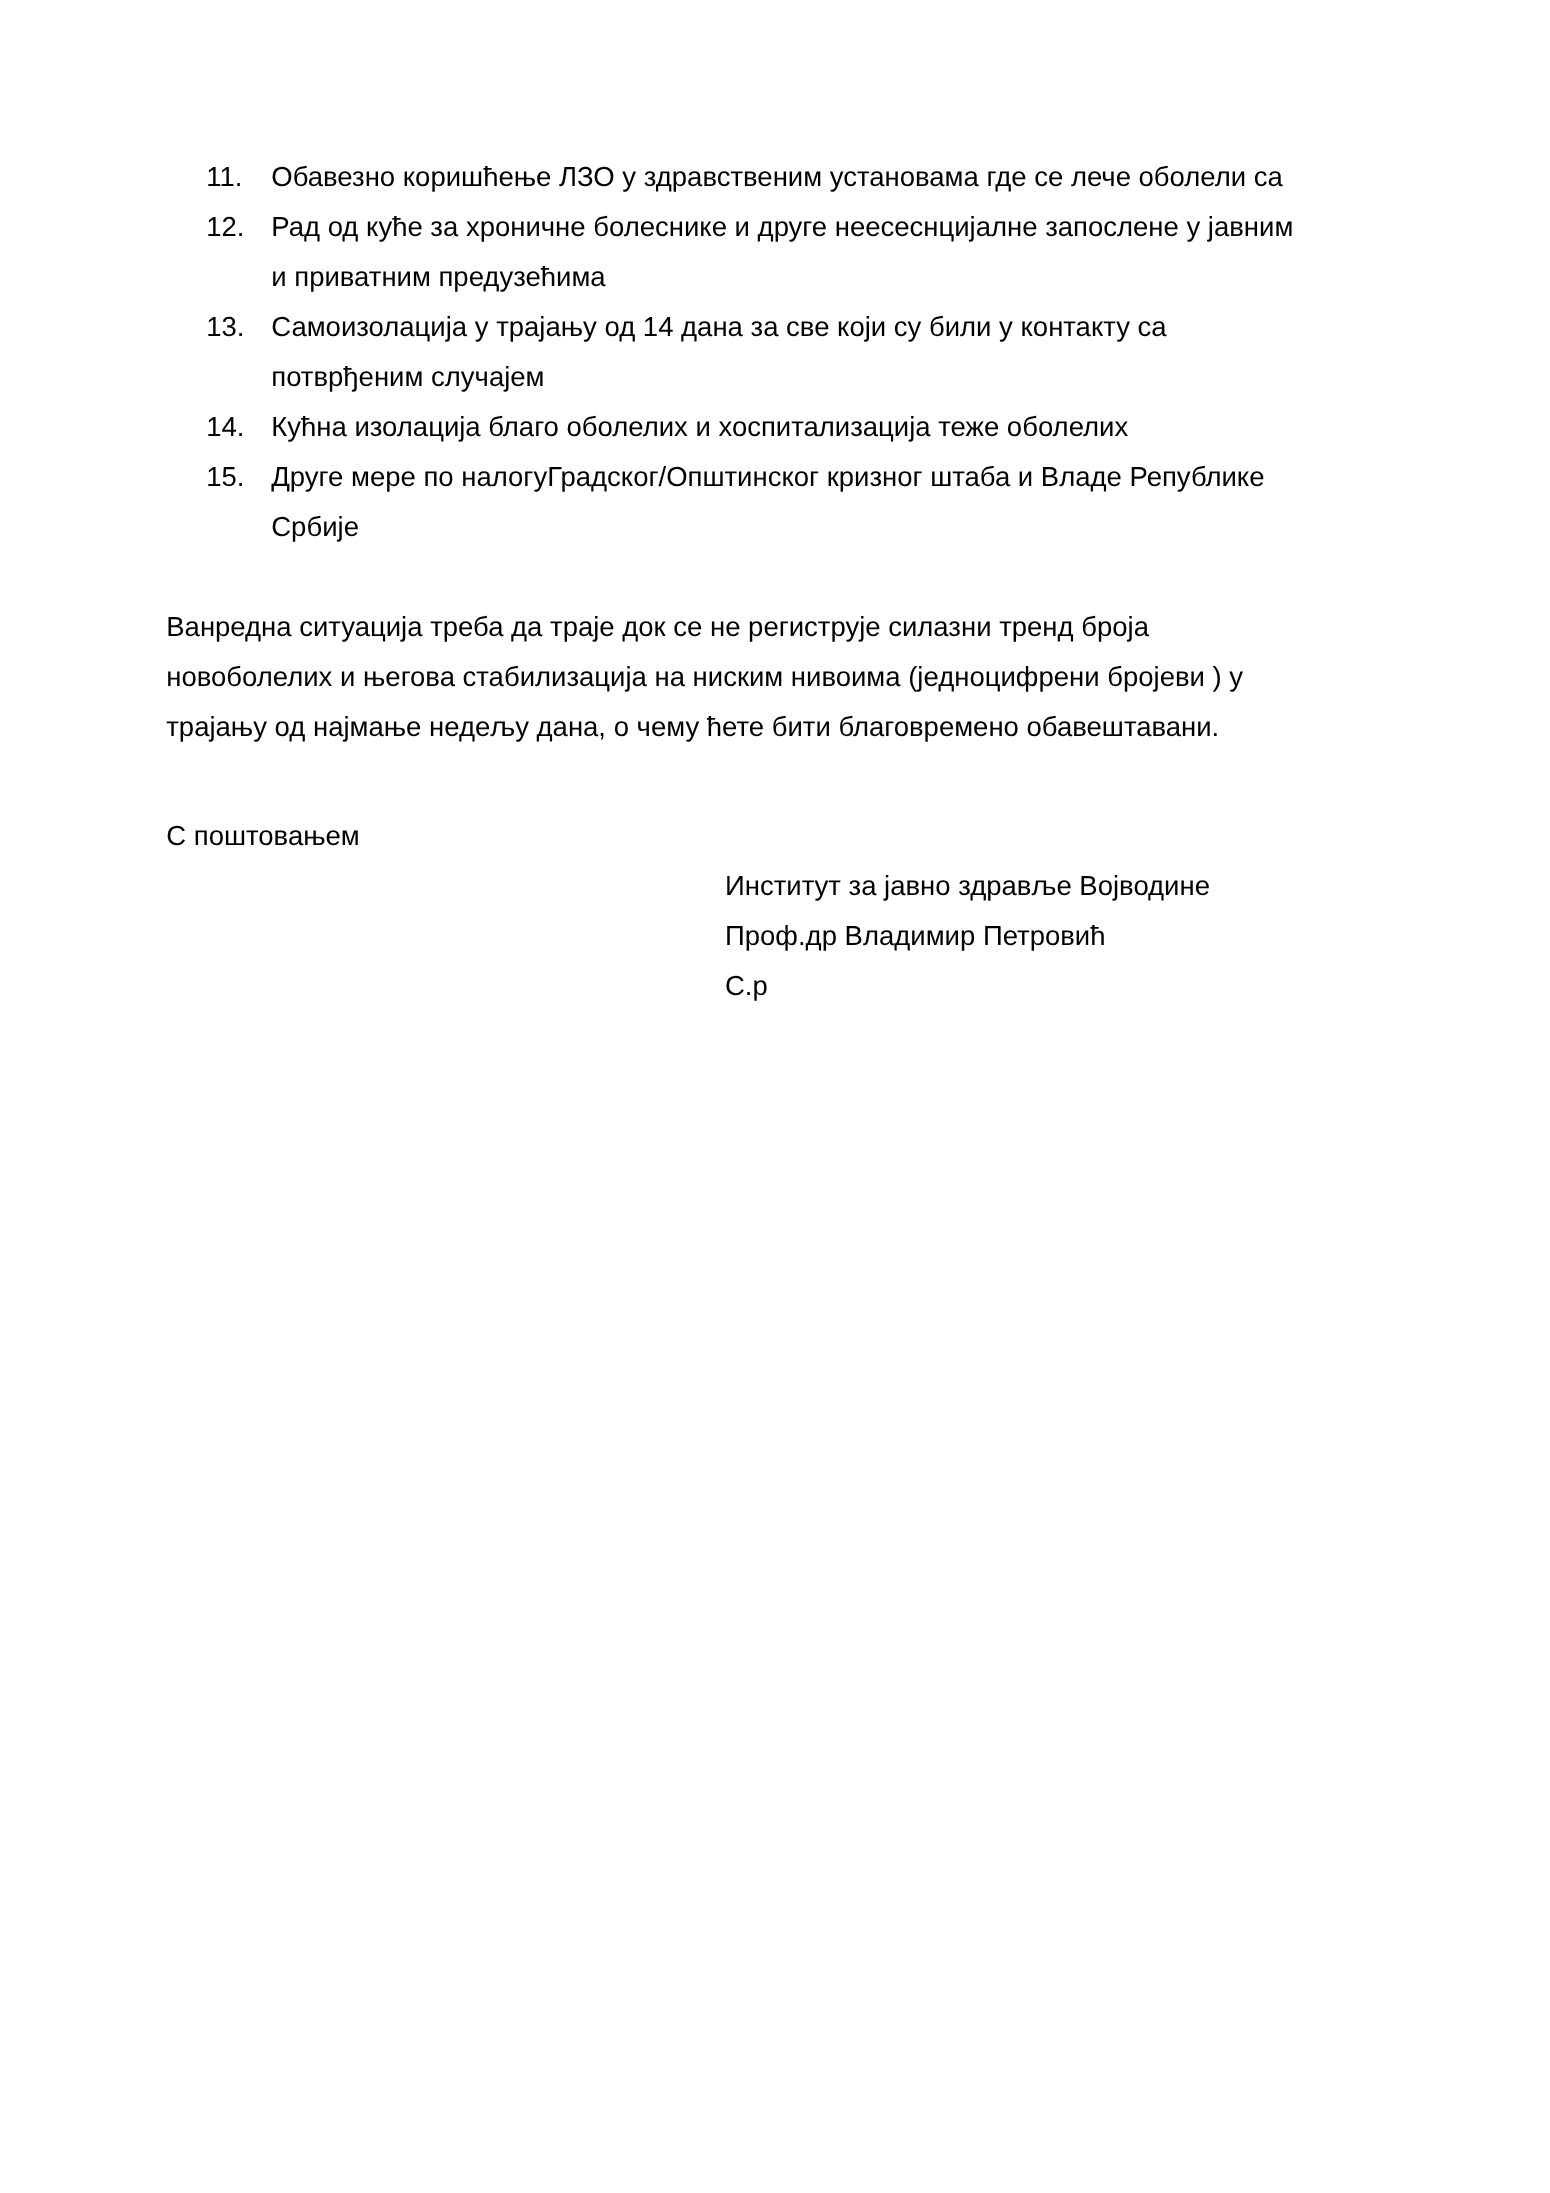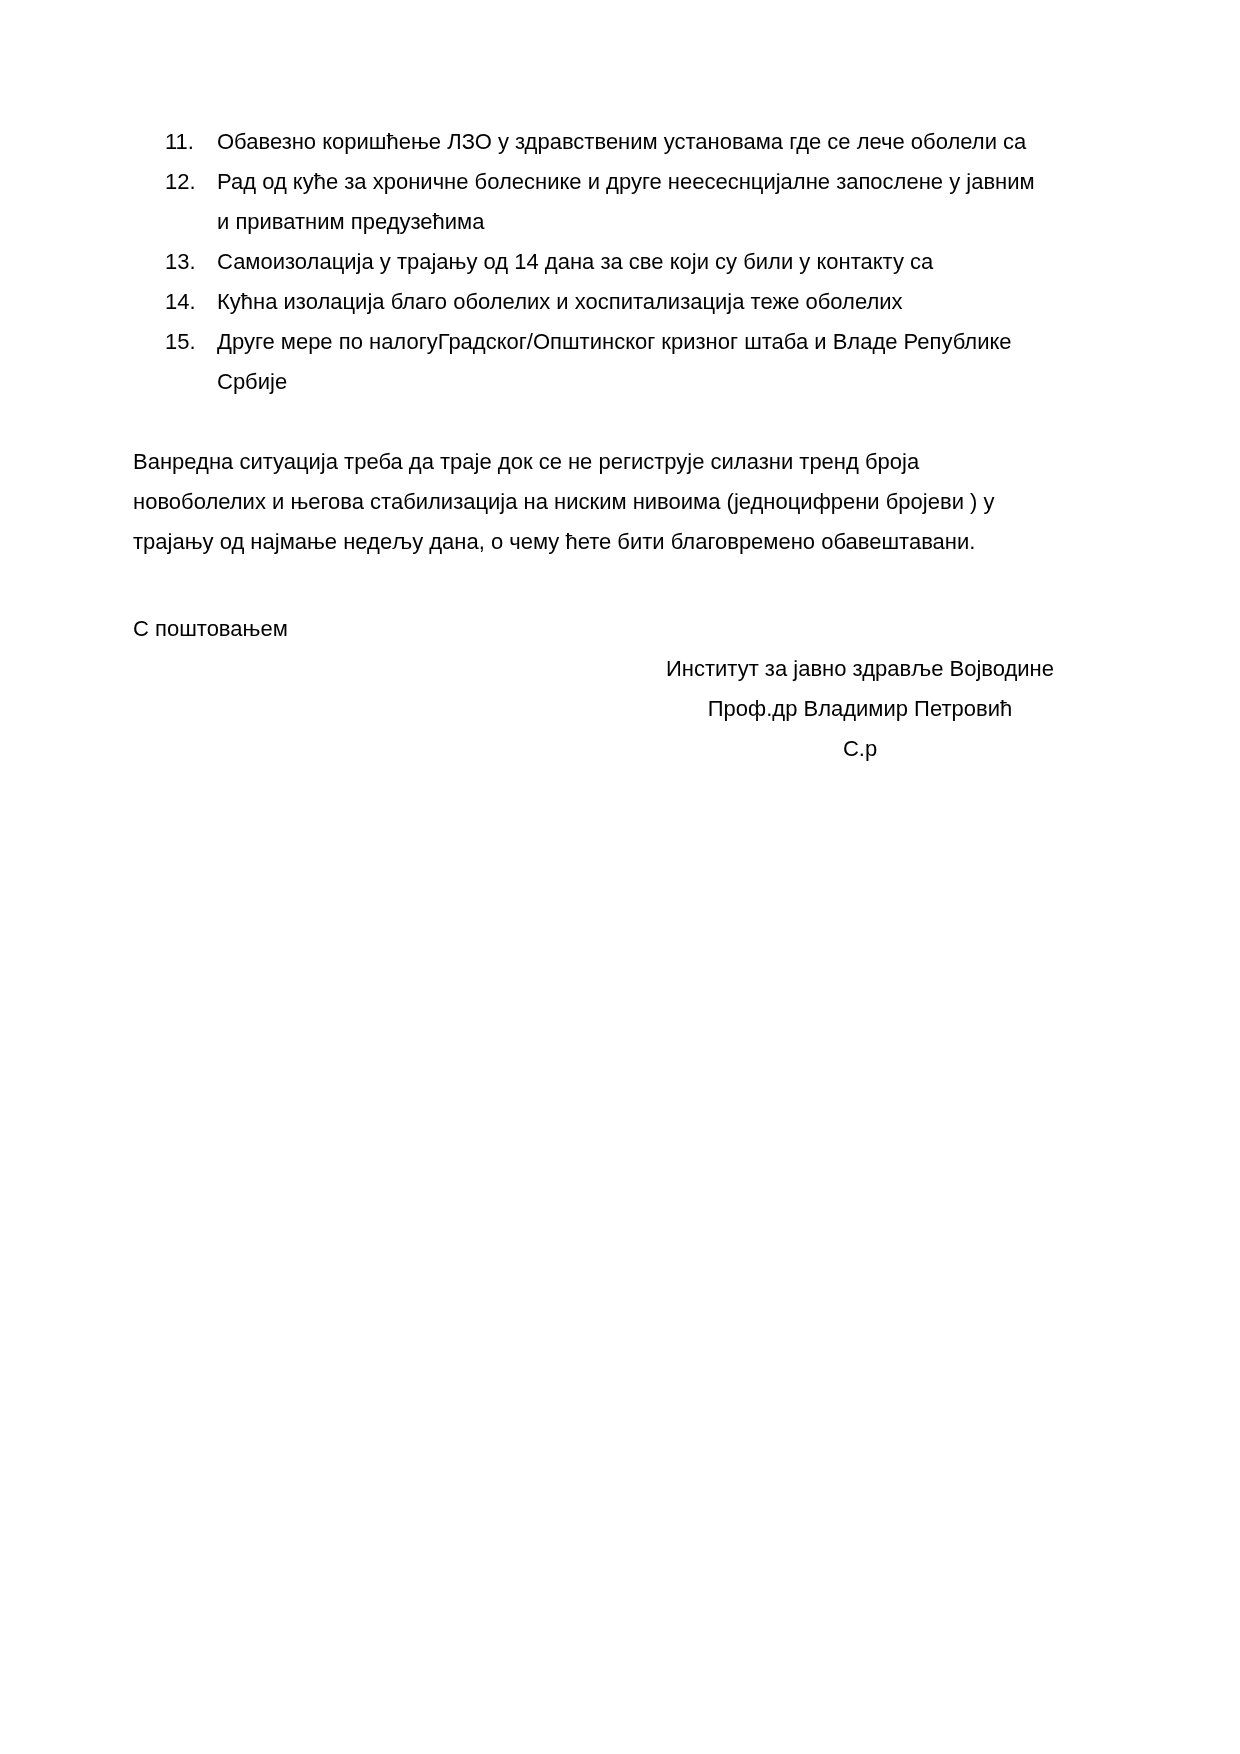--- a/index.html
+++ b/index.html
@@ -29,21 +29,21 @@
     white-space: nowrap;
   }
   .item-lines { flex: 1; min-width: 0; margin-left: 16px; }
   .doc-line { white-space: nowrap; }
   .body-paragraph { margin-top: 40px; }
   .closing { margin-top: 47px; }
   .signature-block {
     width: 560px;
     margin-left: auto;
     margin-right: 0;
-    text-align: center;
+    text-align: left;
   }
   .sig-line { white-space: nowrap; }
 </style>
 </head>
 <body>
 
 <div class="page">
 
   <div class="numbered-list">
 
@@ -59,20 +59,21 @@
       <div class="item-lines">
         <div class="doc-line">Рад од куће за хроничне болеснике и друге неесеснцијалне запослене у јавним</div>
         <div class="doc-line">и приватним предузећима</div>
       </div>
     </div>
 
     <div class="list-item">
       <span class="item-number">13.</span>
       <div class="item-lines">
         <div class="doc-line">Самоизолација у трајању од 14 дана за све који су били у контакту са</div>
+        <div class="doc-line">потврђеним случајем</div>
       </div>
     </div>
 
     <div class="list-item">
       <span class="item-number">14.</span>
       <div class="item-lines">
         <div class="doc-line">Кућна изолација благо оболелих и хоспитализација теже оболелих</div>
       </div>
     </div>
 

